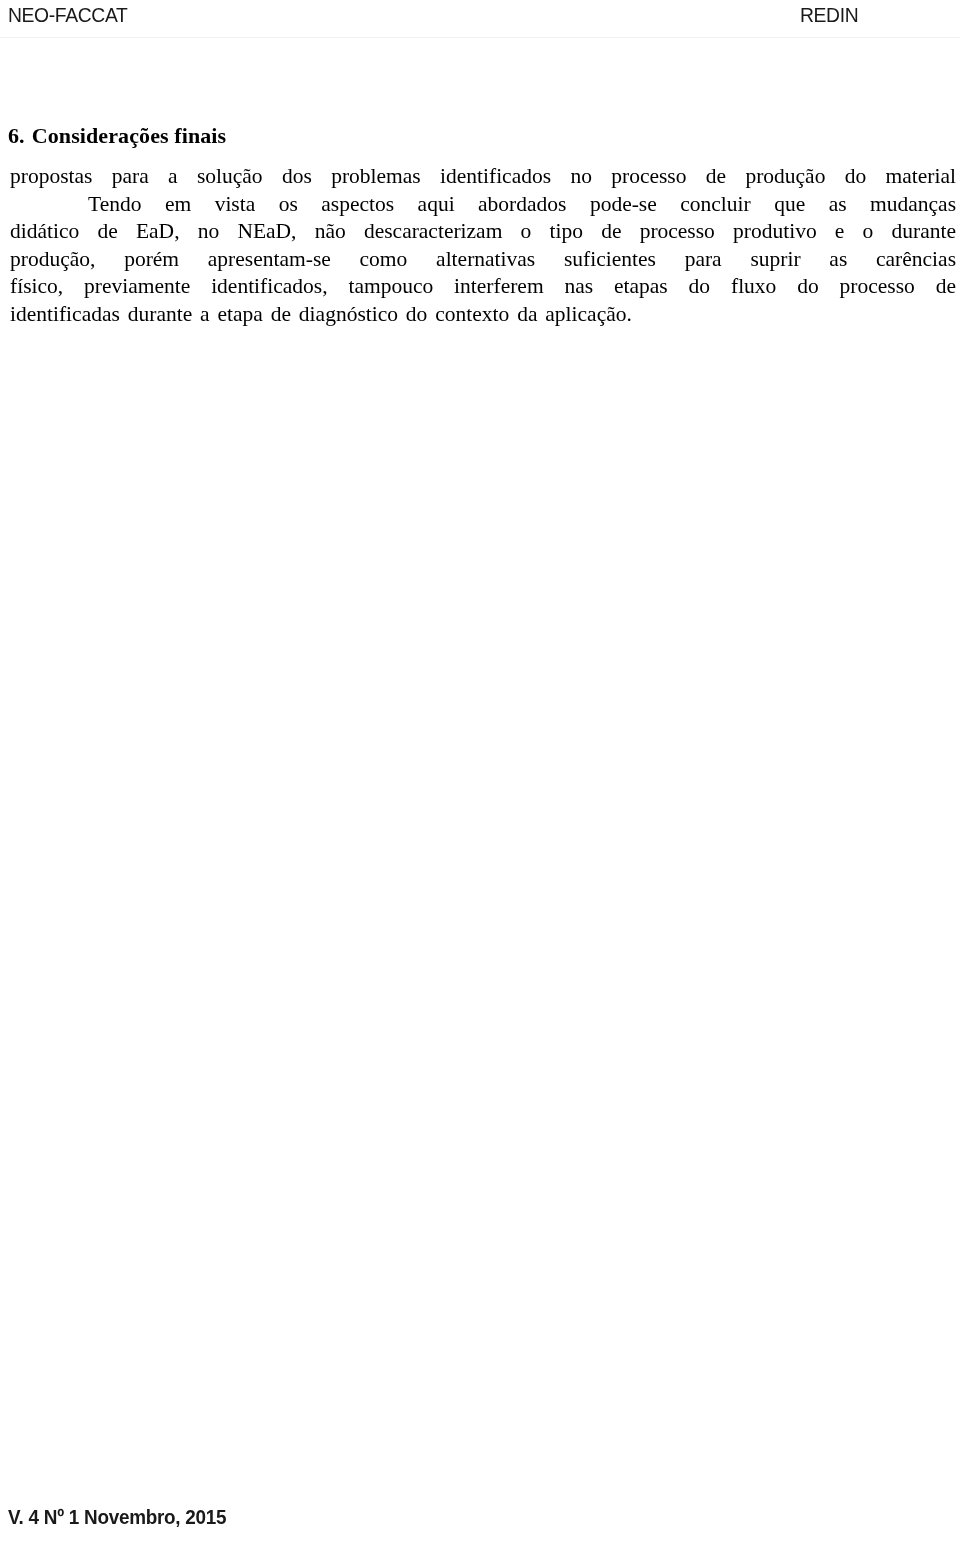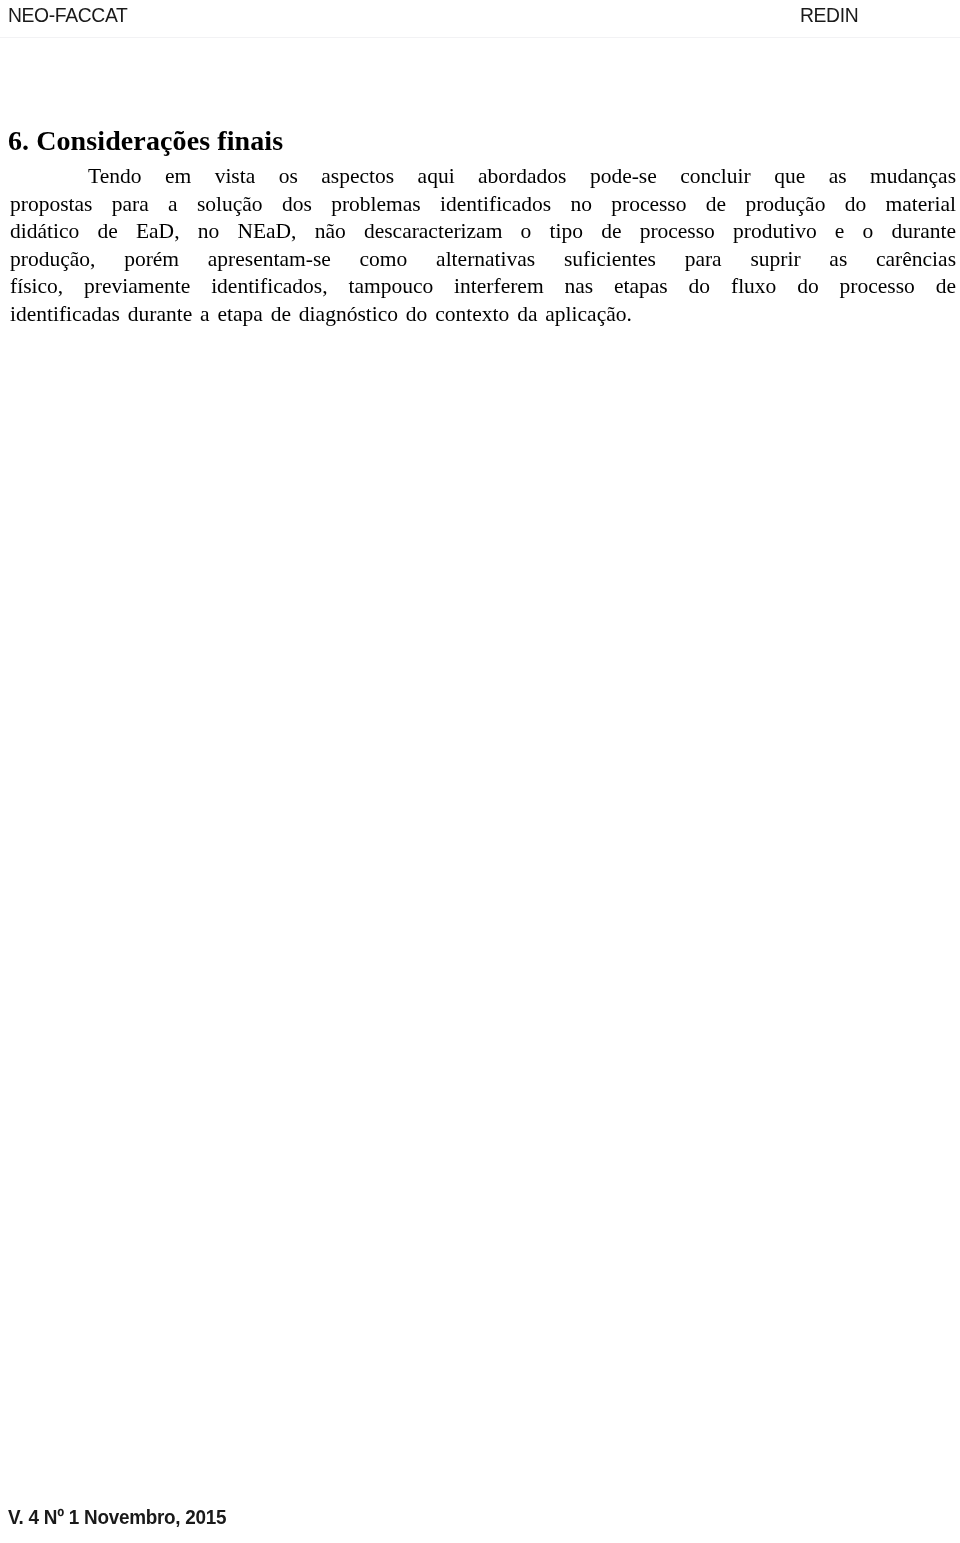--- a/index.html
+++ b/index.html
@@ -51,21 +51,21 @@
     height: 1px;
     background: #f2f2f4;
   }
 
   
   .section-heading {
     position: absolute;
     left: 8px;
     top: 104px;
     font-family: "Liberation Serif", "DejaVu Serif", serif;
-    font-size: 28px;
+    font-size: 22px;
     line-height: 28px;
     font-weight: bold;
     letter-spacing: 0.1px;
     white-space: nowrap;
   }
   .section-heading .sec-num { margin-right: 7px; }
 
   
   .body-block {
     position: absolute;
@@ -112,21 +112,21 @@
   <div class="hdr-left">NEO-FACCAT</div>
   <div class="hdr-right">REDIN</div>
 </div>
 <div class="header-rule"></div>
 
 <h2 class="section-heading">
   <span class="sec-num">6.</span><span>Considerações finais</span>
 </h2>
 
 <div class="body-block">
+  <div class="body-line">propostas para a solução dos problemas identificados no processo de produção do material</div>
   <div class="body-line first">Tendo em vista os aspectos aqui abordados pode-se concluir que as mudanças</div>
-  <div class="body-line">propostas para a solução dos problemas identificados no processo de produção do material</div>
   <div class="body-line">didático de EaD, no NEaD, não descaracterizam o tipo de processo produtivo e o durante</div>
   <div class="body-line">produção, porém apresentam-se como alternativas suficientes para suprir as carências</div>
   <div class="body-line">físico, previamente identificados, tampouco interferem nas etapas do fluxo do processo de</div>
   <div class="body-line last">identificadas durante a etapa de diagnóstico do contexto da aplicação.</div>
 </div>
 
 <div class="page-footer">V. 4 Nº 1 Novembro, 2015</div>
 
 </body></html>

